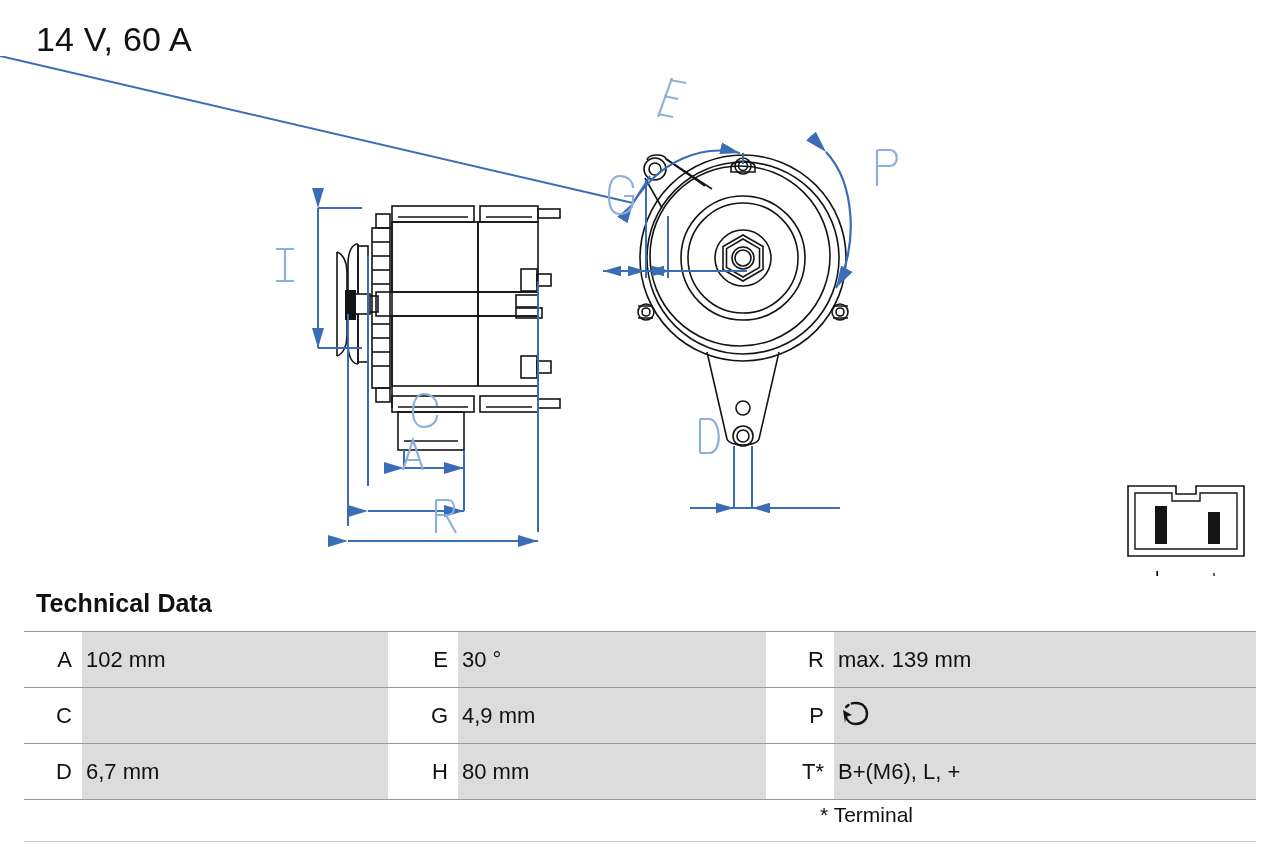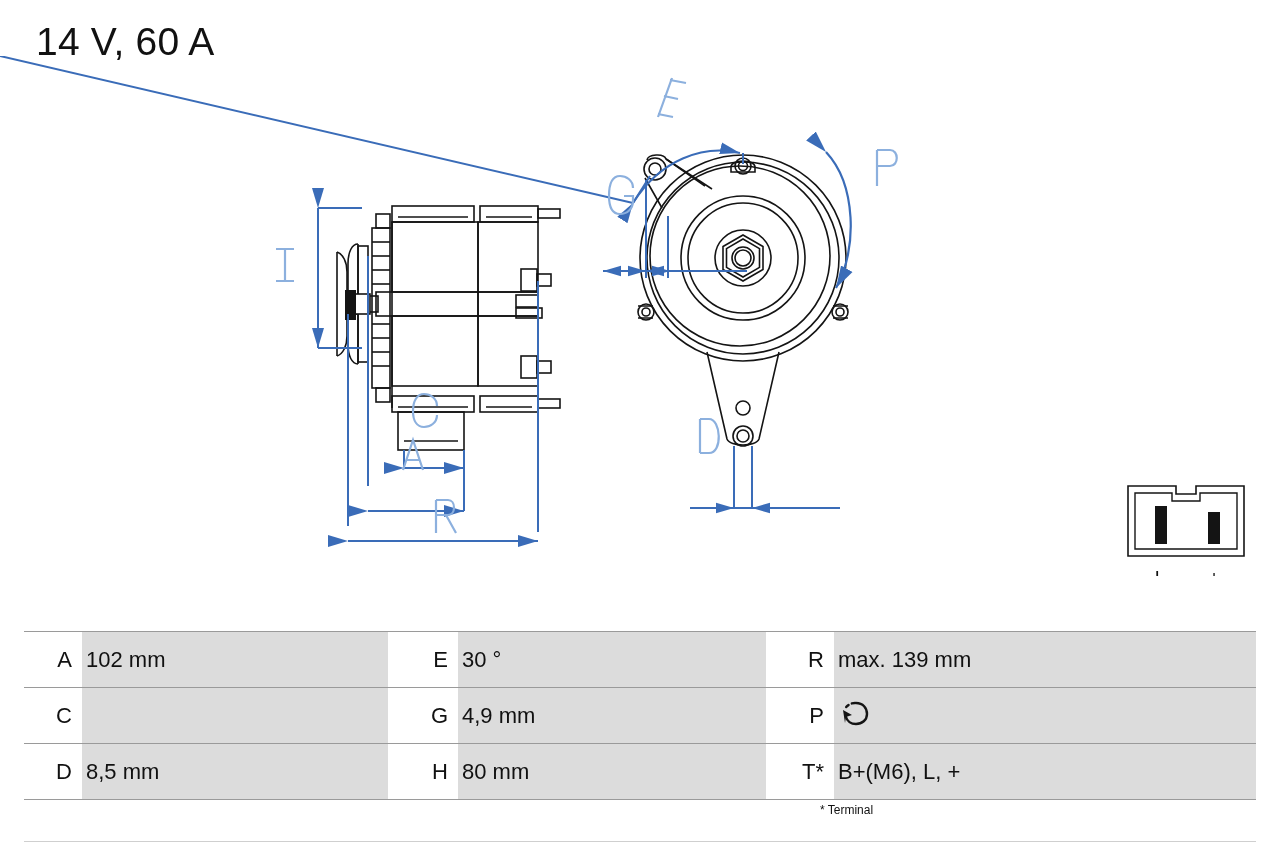--- a/index.html
+++ b/index.html
@@ -9,21 +9,21 @@
     font-family:"Liberation Sans", sans-serif;
     color:#1a1a1a;
     overflow:hidden;
     position:relative;
   }
   #page{position:absolute;inset:0;}
 
   
   .title{
     position:absolute;left:36px;top:20px;
-    font-size:39px;font-weight:400;letter-spacing:.2px;color:#111;
+    font-size:34px;font-weight:400;letter-spacing:.2px;color:#111;
     white-space:nowrap;
   }
 
   
   .drawing{position:absolute;left:0;top:56px;width:1280px;height:520px;}
   .drawing svg{display:block;}
 
   
   .td-heading{
     position:absolute;left:36px;top:589px;
@@ -56,21 +56,21 @@
   col.c-gap1{width:14px;}
   col.c-lbl2{width:56px;}
   col.c-val2{width:308px;}
   col.c-gap2{width:14px;}
   col.c-lbl3{width:54px;}
   col.c-val3{width:422px;}
 
   .rot-icon{display:inline-block;vertical-align:middle;}
   .footnote{
     position:absolute;left:820px;top:803px;
-    font-size:12px;color:#111;
+    font-size:21px;color:#111;
   }
   .bottom-rule{
     position:absolute;left:24px;top:841px;width:1232px;height:1px;background:#cfcfcf;
   }
 </style>
 </head>
 <body>
 
 <div id="page">
 
@@ -258,20 +258,21 @@
         <path d="M1128,430 L1176,430 L1176,438 L1196,438 L1196,430 L1244,430 L1244,500 L1128,500 Z" fill="#ffffff" stroke="#141414" stroke-width="1.6"></path>
         <path d="M1135,437 L1172,437 L1172,445 L1200,445 L1200,437 L1237,437 L1237,493 L1135,493 Z" fill="#ffffff" stroke="#141414" stroke-width="1.4"></path>
         <rect x="1155" y="450" width="12" height="38" fill="#141414"></rect>
         <rect x="1208" y="456" width="12" height="32" fill="#141414"></rect>
       </g>
       <text x="1160" y="528" fill="#111" font-size="19" font-family="Liberation Sans, sans-serif" text-anchor="middle">L</text>
       <text x="1214" y="528" fill="#111" font-size="19" font-family="Liberation Sans, sans-serif" text-anchor="middle">+</text>
     </svg>
   </div>
 
+  <div class="td-heading">Technical Data</div>
 
   <table class="tbl">
     <colgroup>
       <col class="c-lbl1">
         <col class="c-val1">
         <col class="c-gap1">
       <col class="c-lbl2">
         <col class="c-val2">
         <col class="c-gap2">
       <col class="c-lbl3">
@@ -301,21 +302,21 @@
             <svg width="34" height="30" viewBox="0 0 34 30">
               <path d="M18,5 C25,5 29,10 29,16 C29,22 24,26 18,26 C13,26 9,23 8,19" fill="none" stroke="#141414" stroke-width="2.4" stroke-linecap="round"></path>
               <path d="M17,5 C12,5 8,8 6.5,12" fill="none" stroke="#141414" stroke-width="2.4" stroke-linecap="round" stroke-dasharray="3.2 3.6"></path>
               <path d="M5,12 L14,17 L8,19 L7,25 Z" fill="#141414"></path>
             </svg>
           </span>
         </td>
       </tr>
       <tr>
         <td class="lbl">D</td>
-        <td class="val">8,5 mm</td>
+        <td class="val">6,7 mm</td>
         <td class="gap"></td>
         <td class="lbl c2">H</td>
         <td class="val">80 mm</td>
         <td class="gap"></td>
         <td class="lbl c2">T*</td>
         <td class="val">B+(M6), L, +</td>
       </tr>
     </tbody>
   </table>
 

